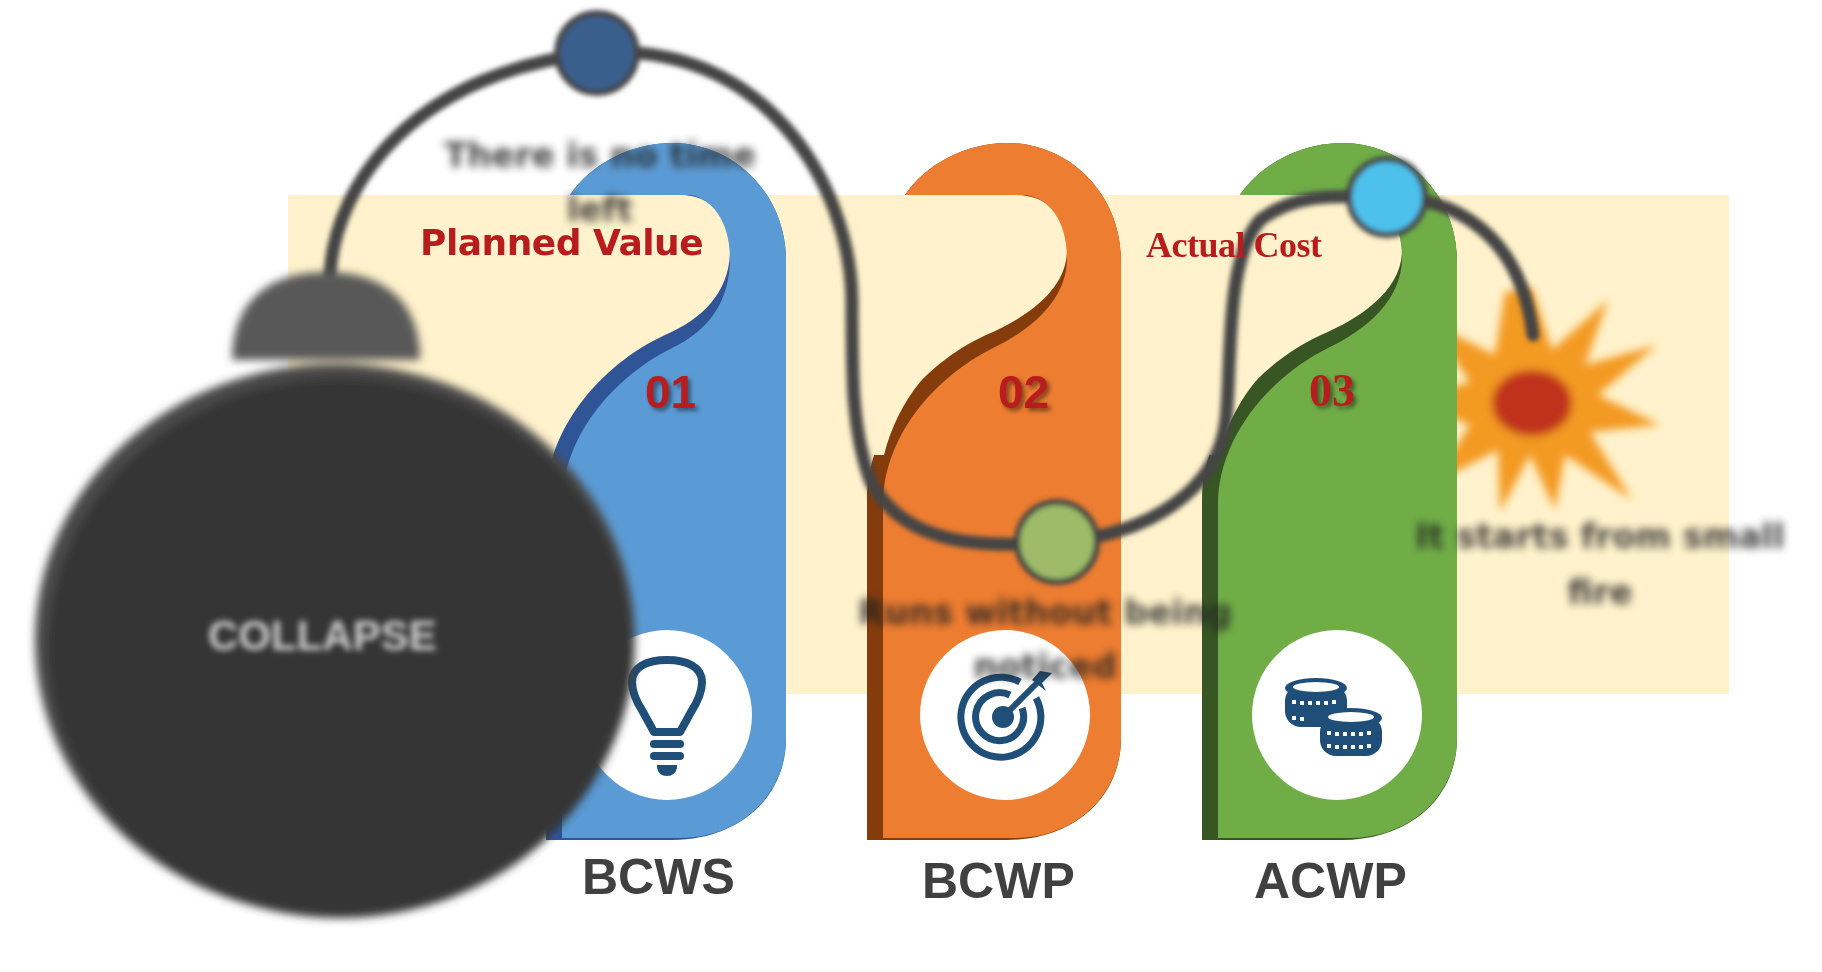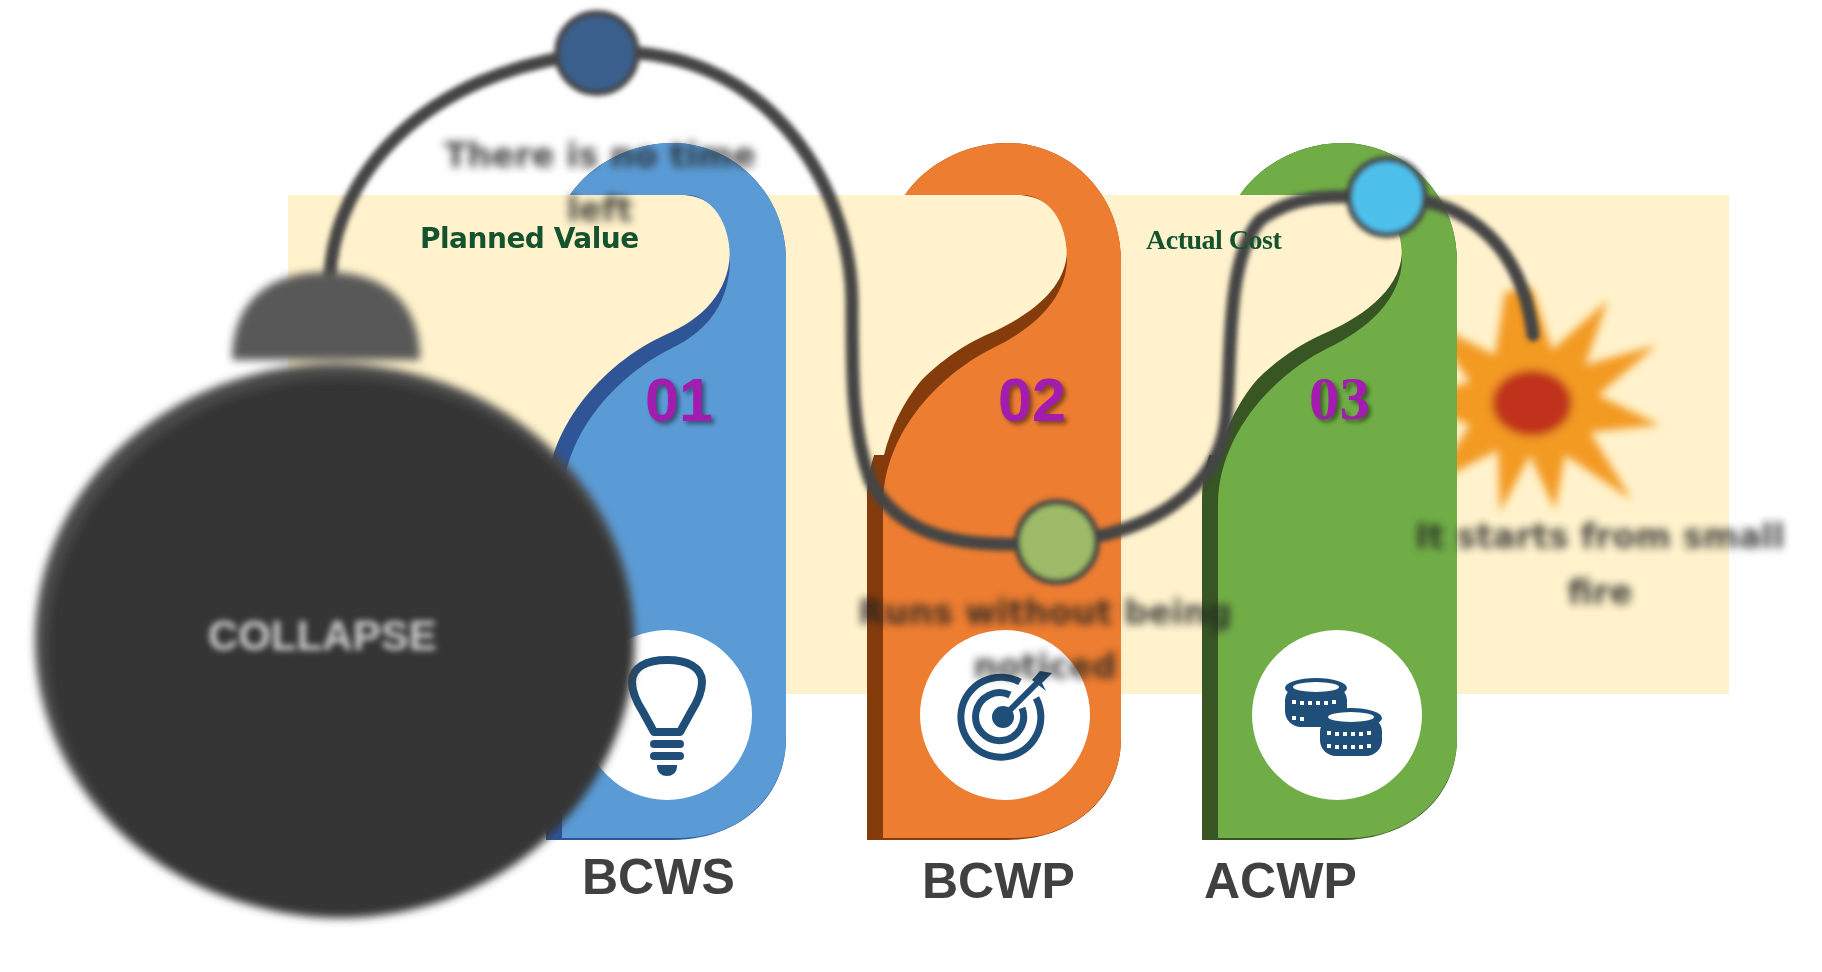--- a/index.html
+++ b/index.html
@@ -1,20 +1,20 @@
 <!DOCTYPE html>
 <html><head>
 <meta charset="utf-8">
 <style>
   html, body { margin: 0; padding: 0; background: #ffffff; }
   body { width: 1822px; height: 972px; position: relative; overflow: hidden; font-family: "Liberation Sans", "DejaVu Sans", sans-serif; }
   .layer { position: absolute; left: 0; top: 0; width: 1822px; height: 972px; }
   .txt { position: absolute; white-space: nowrap; font-family: "DejaVu Sans", "Liberation Sans", sans-serif; font-weight: bold; }
-  .label { font-size: 28px; color: #14532d; letter-spacing: -0.5px; }
-  .num { font-size: 61px; color: #a21caf; text-shadow: 3px 3px 4px rgba(0,0,0,0.45); font-family: "Liberation Sans", sans-serif; text-align: center; }
+  .label { font-size: 36px; color: #b91c1c; letter-spacing: -0.5px; }
+  .num { font-size: 46px; color: #b91c1c; text-shadow: 3px 3px 4px rgba(0,0,0,0.45); font-family: "Liberation Sans", sans-serif; text-align: center; }
   .acr { font-size: 50px; color: #404040; font-family: "Liberation Sans", sans-serif; }
   .blurtxt { font-size: 34px; color: #222; filter: blur(4px); opacity: 0.85; text-align: center; }
   .collapse { font-size: 42px; color: #cfcfcf; filter: blur(3px); font-family: "Liberation Sans", sans-serif; }
 </style>
 </head>
 <body>
 
 <svg class="layer" viewBox="0 0 1822 972" xmlns="http://www.w3.org/2000/svg">
   <defs>
     <filter id="blur6" x="-20%" y="-20%" width="140%" height="140%">
@@ -141,16 +141,16 @@
 
   <div class="txt label" style="left:420px; top:222px;">Planned Value</div>
   <div class="txt label" style="left:1146px; top:224px;font-family:Liberation Serif, serif;">Actual Cost</div>
 
   <div class="txt num" style="left:645px; top:365px;">01</div>
   <div class="txt num" style="left:978px; top:365px;margin-left:20px;">02</div>
   <div class="txt num" style="left:1309px; top:364px;font-family:Liberation Serif, serif;">03</div>
 
   <div class="txt acr" style="left:582px; top:848px;">BCWS</div>
   <div class="txt acr" style="left:922px; top:852px;">BCWP</div>
-  <div class="txt acr" style="left:1204px; top:852px;">ACWP</div>
+  <div class="txt acr" style="left:1254px; top:852px;">ACWP</div>
 
   <div class="txt collapse" style="left:208px; top:612px;">COLLAPSE</div>
 </div>
 
 </body></html>

